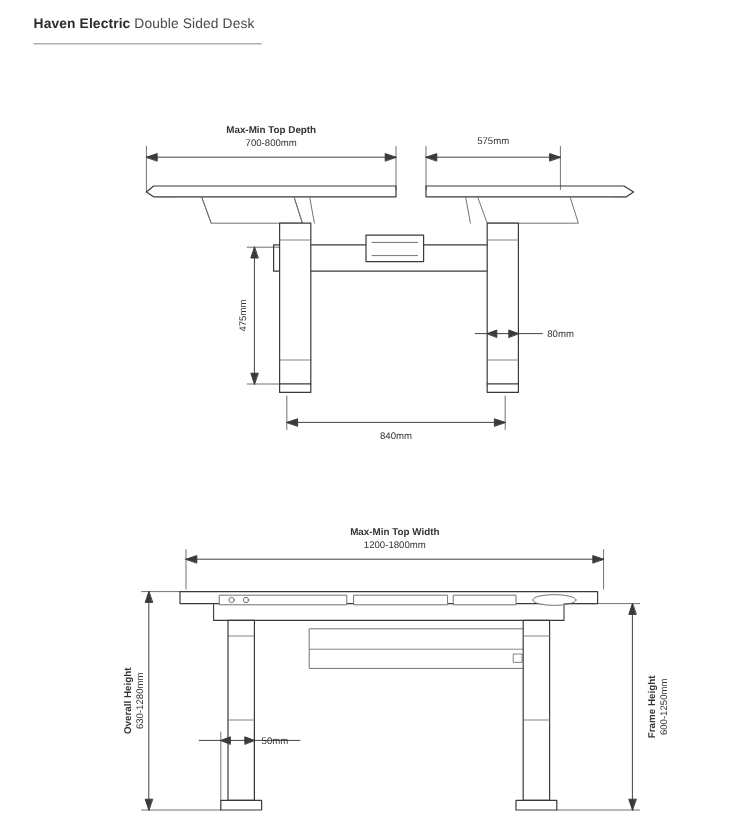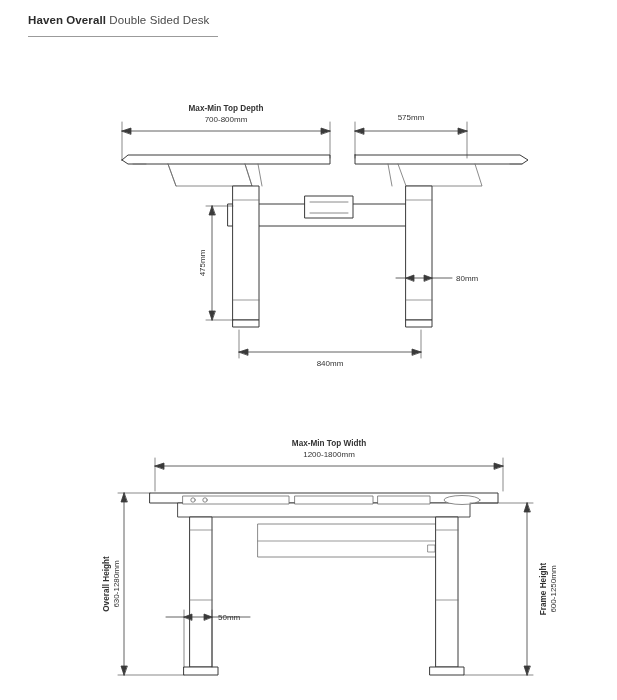--- a/index.html
+++ b/index.html
@@ -60,21 +60,21 @@
     font-weight: bold;
     font-size: 8.2px;
   }
 </style>
 </head>
 <body>
 
 <div id="sheet">
 
   <div class="title">
-    <span class="b">Haven Overall</span><span>&nbsp;</span><span class="n">Double Sided Desk</span>
+    <span class="b">Haven Electric</span><span>&nbsp;</span><span class="n">Double Sided Desk</span>
   </div>
   <div class="rule"></div>
 
   <svg class="draw" viewBox="0 0 617 700">
     <g fill="none" stroke="#3a3a3a" stroke-width="1" stroke-linejoin="round" stroke-linecap="round">
 
       <g>
         <path d="M122 160 L128 155 L330 155 L330 164 L128 164 L122 160 Z" fill="#ffffff"></path>
         <path d="M133 164 L146 164" stroke="#6d6d6d" stroke-width="0.8"></path>
       </g>

